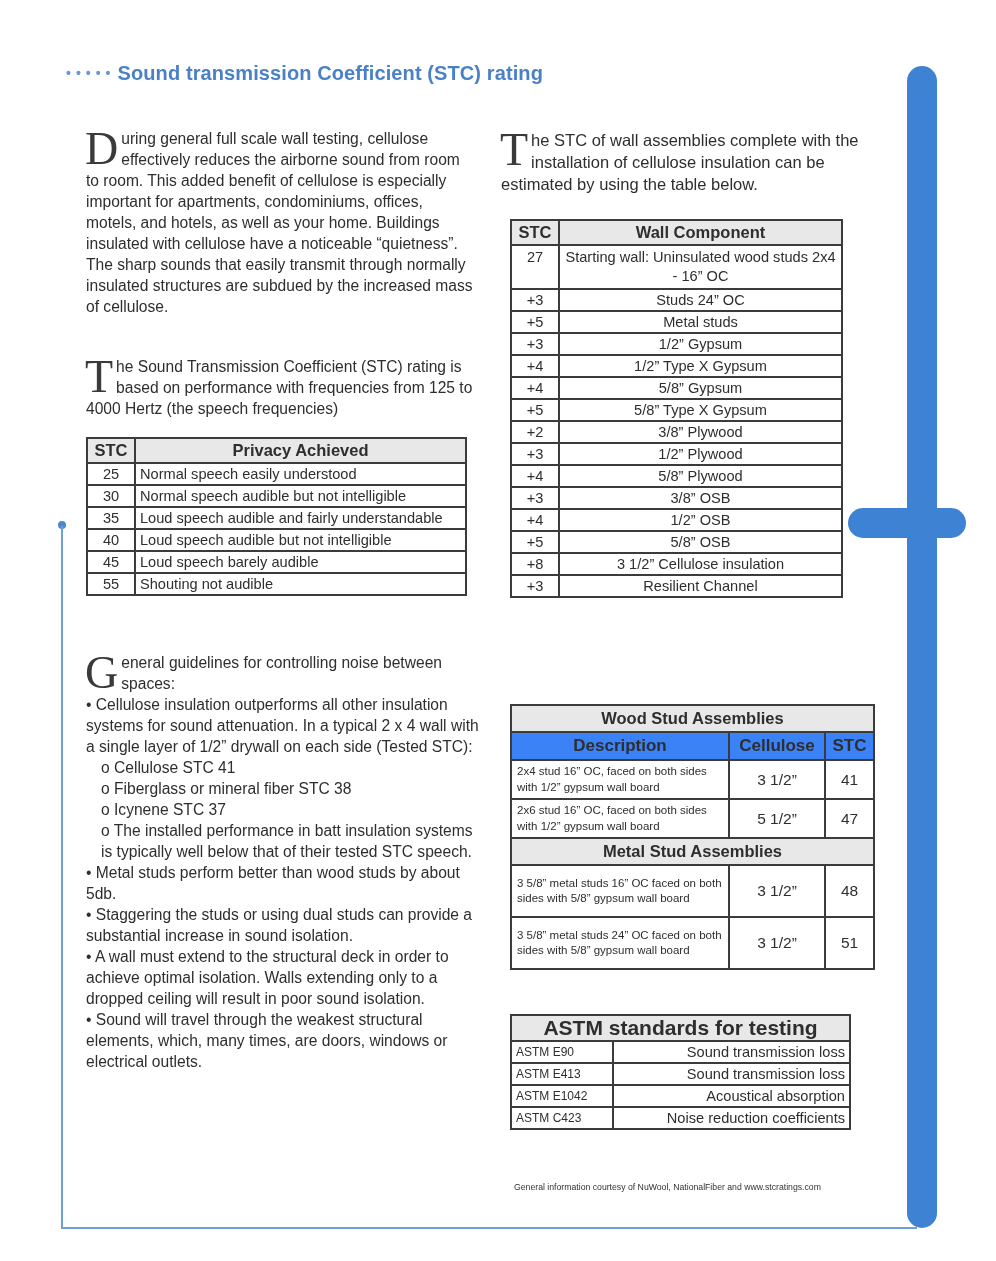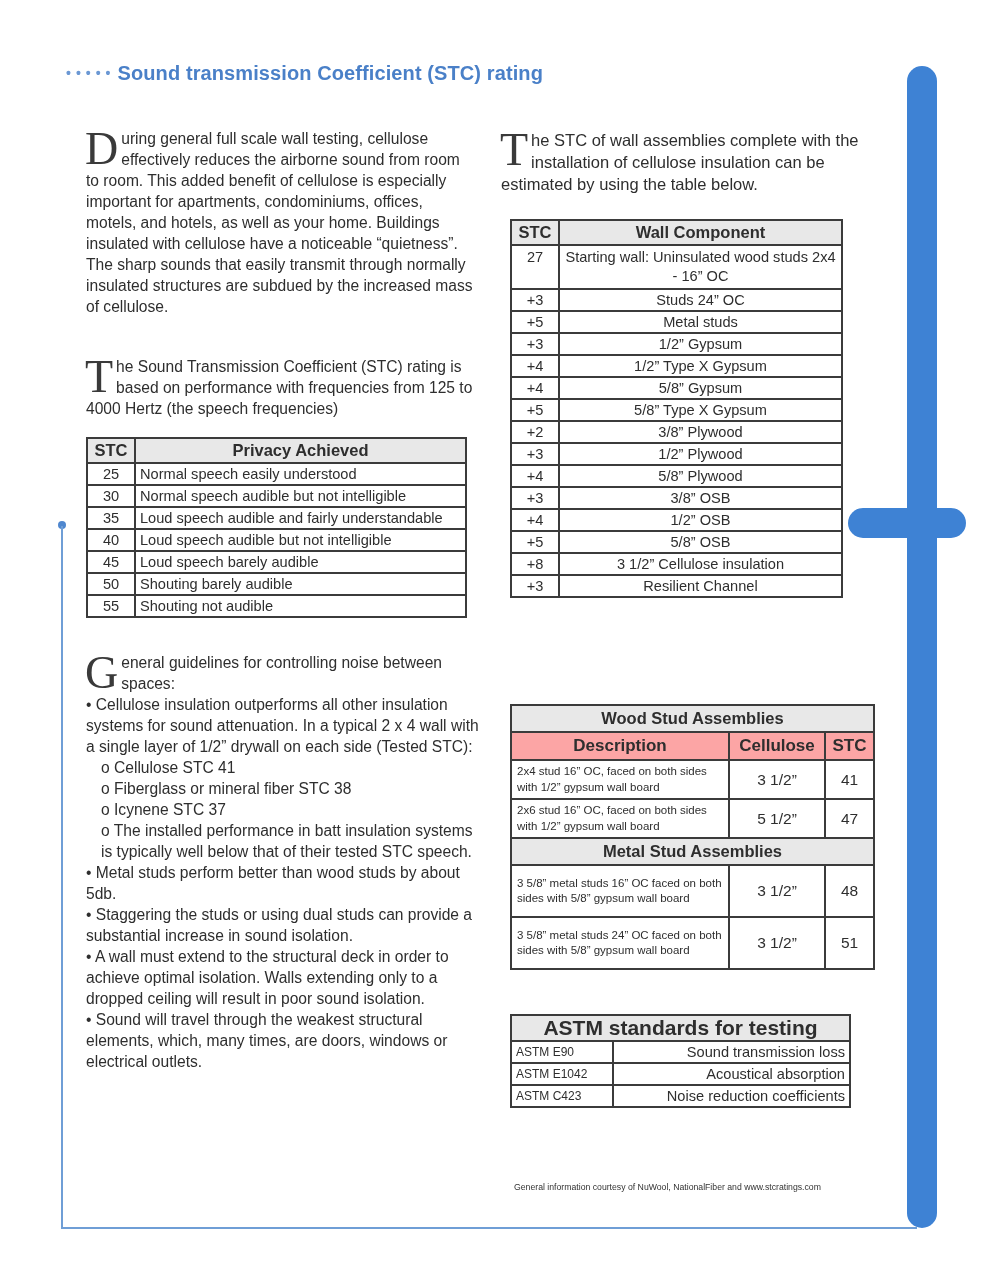--- a/index.html
+++ b/index.html
@@ -40,21 +40,21 @@
   .t-privacy .c-stc { width:38px; text-align:center; }
 
   .t-wall { left:510px; top:219px; width:333px; font-size:14.6px; }
   .t-wall th { height:23px; font-size:16.5px; }
   .t-wall td { height:20px;text-align:center; }
   .t-wall .c-stc { width:38px; text-align:center; }
   .t-wall td.tall { height:40px; line-height:19px; }
 
   .t-assy { left:510px; top:704px; width:365px; }
   .t-assy th.group { height:25px; font-size:16.5px;margin-top:48px; }
-  .t-assy th.col { background:#fca5a5; height:26px; font-size:17px; }
+  .t-assy th.col { background:#3b82f6; height:26px; font-size:17px; }
   .t-assy td.desc { font-size:11.5px; line-height:15.5px; width:206px; padding:2px 5px; }
   .t-assy td.cel { text-align:center; font-size:15.5px; width:86px; }
   .t-assy td.stc { text-align:center; font-size:15.5px;margin-left:28px; }
   .t-assy tr.r2 td { height:33px; }
   .t-assy tr.r3 td { height:46px; }
 
   .t-astm { left:510px; top:1014px; width:341px; }
   .t-astm th { height:24px; font-size:21px; }
   .t-astm td { height:20px; font-size:14.6px; }
   .t-astm td.code { font-size:12px; width:92px; }
@@ -101,24 +101,20 @@
         <td class="c-stc">35</td>
         <td>Loud speech audible and fairly understandable</td>
       </tr>
   <tr>
         <td class="c-stc">40</td>
         <td>Loud speech audible but not intelligible</td>
       </tr>
   <tr>
         <td class="c-stc">45</td>
         <td>Loud speech barely audible</td>
-      </tr>
-  <tr>
-        <td class="c-stc">50</td>
-        <td>Shouting barely audible</td>
       </tr>
   <tr>
         <td class="c-stc">55</td>
         <td>Shouting not audible</td>
       </tr>
 </tbody>
   </table>
 
 <div class="abs para p3">
   <span class="dropcap">G</span><span>eneral guidelines for controlling noise between spaces:</span>
@@ -245,20 +241,24 @@
 <table class="t-astm">
   <tbody>
       <tr>
     <th colspan="2">ASTM standards for testing</th>
   </tr>
   <tr>
         <td class="code">ASTM E90</td>
         <td class="desc">Sound transmission loss</td>
       </tr>
   <tr>
+        <td class="code">ASTM E413</td>
+        <td class="desc">Sound transmission loss</td>
+      </tr>
+  <tr>
         <td class="code">ASTM E1042</td>
         <td class="desc">Acoustical absorption</td>
       </tr>
   <tr>
         <td class="code">ASTM C423</td>
         <td class="desc">Noise reduction coefficients</td>
       </tr>
 </tbody>
   </table>
 

